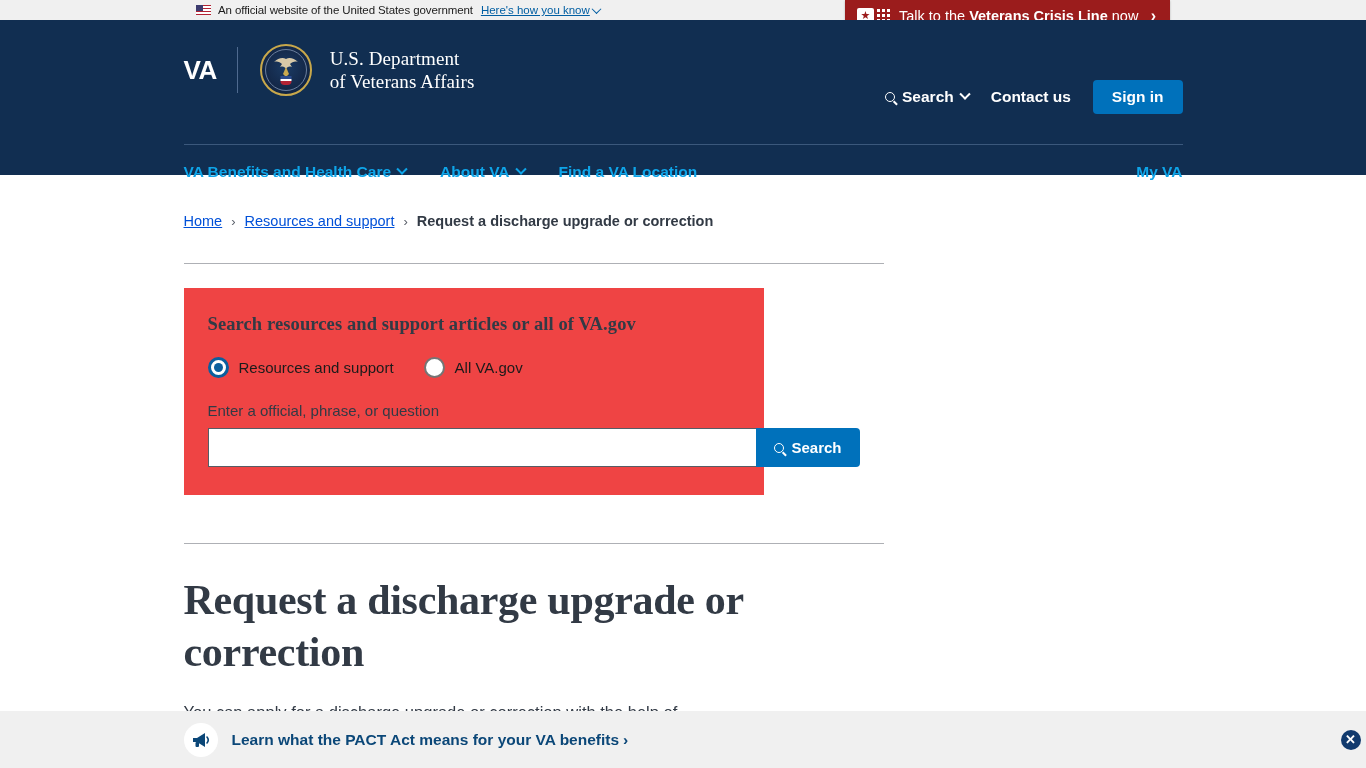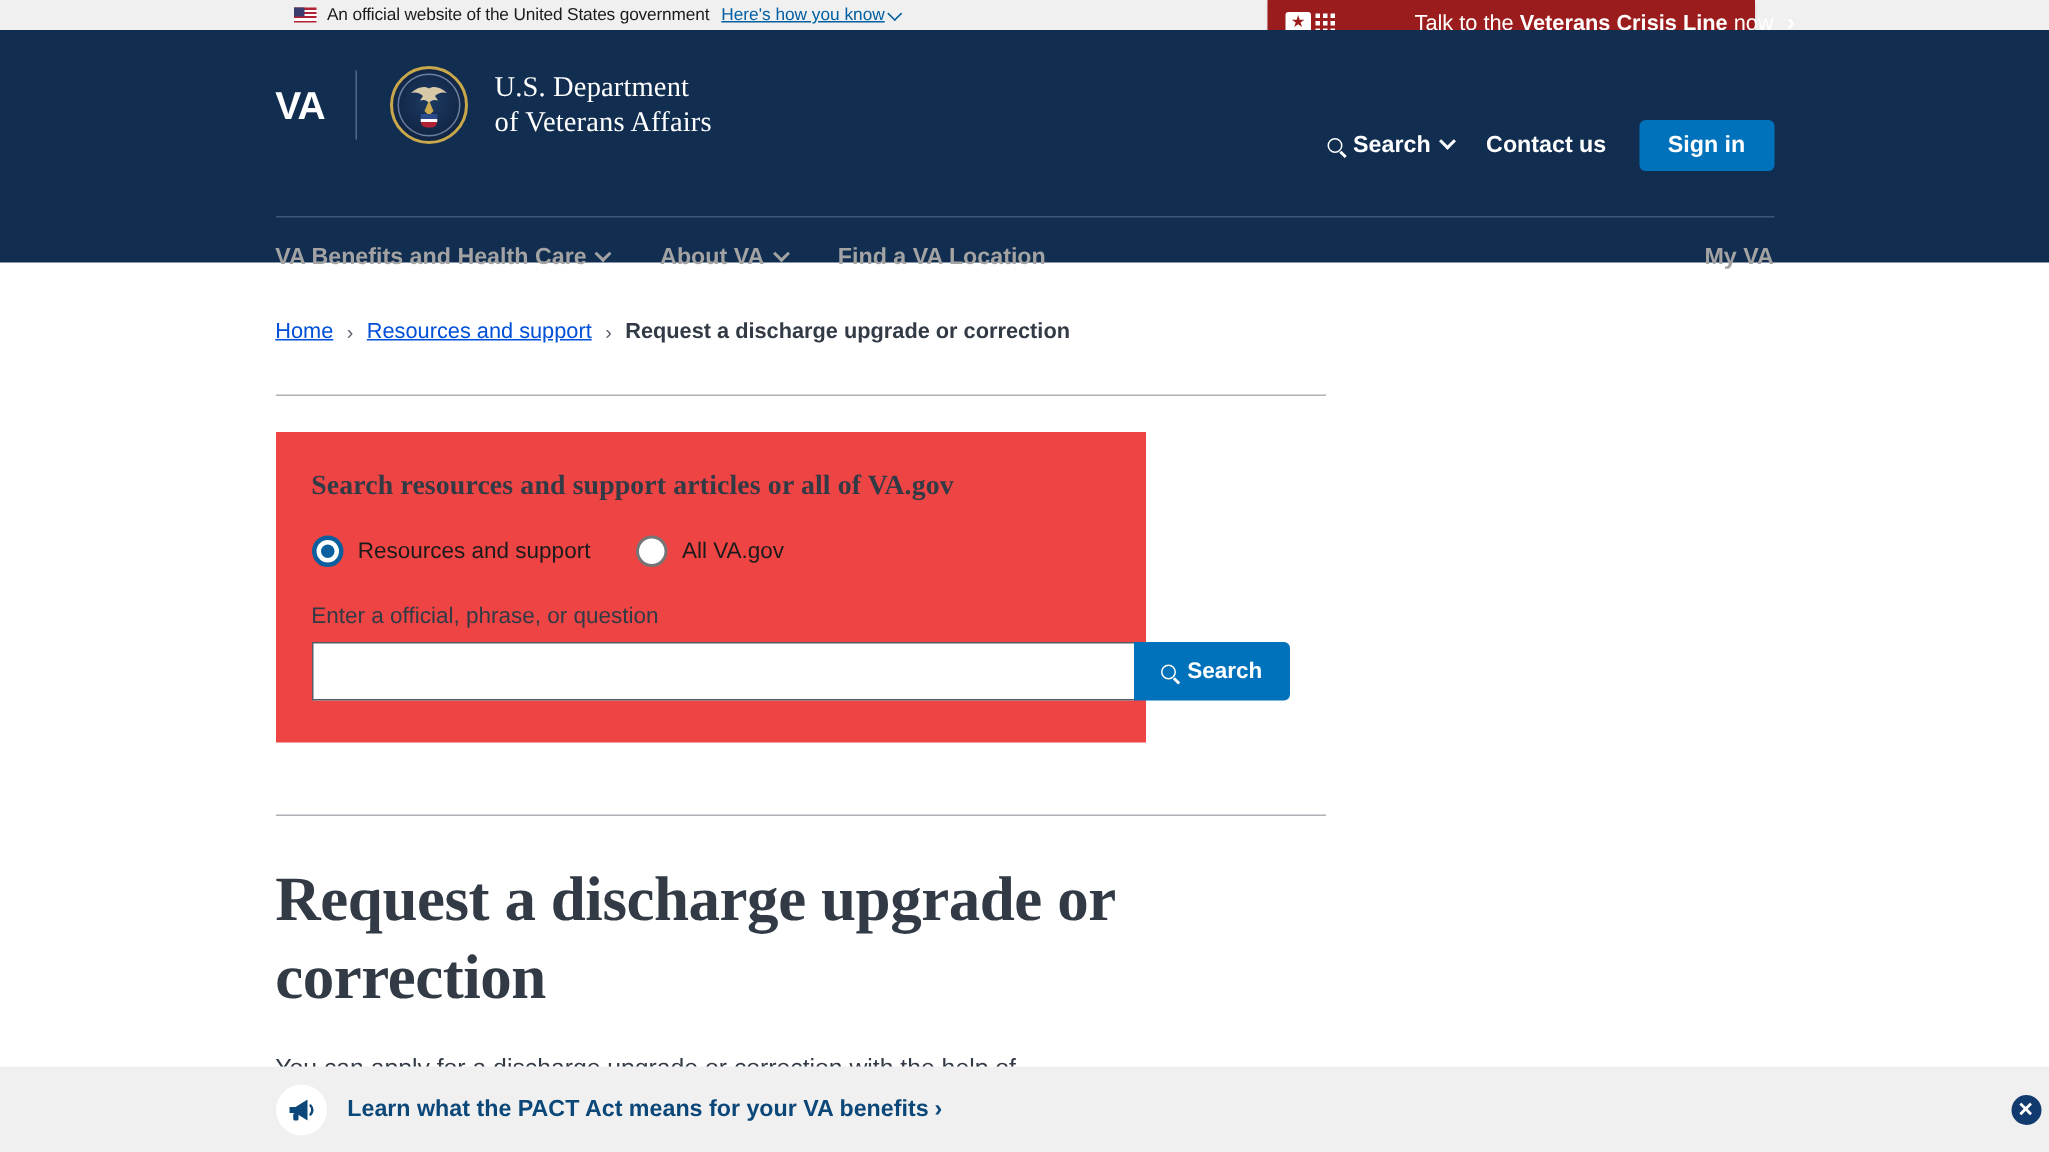--- a/index.html
+++ b/index.html
@@ -39,21 +39,21 @@
     box-shadow: 0 1px 2px rgba(0,0,0,.25);
   }
   .crisis-ico { display:flex; align-items:center; gap:3px; }
   .bubble { position:relative; width:17px; height:15px; background:#fff; border-radius:2px;
             display:flex; align-items:center; justify-content:center; }
   .bubble:after { content:""; position:absolute; left:2px; bottom:-4px; width:0;height:0;
             border-left:5px solid #fff; border-bottom:5px solid transparent; }
   .bubble .star { color:#9b1c1c; font-size:11px; line-height:1; }
   .dots { display:grid; grid-template-columns: repeat(3, 3px); gap:2px; }
   .dots i { width:3px; height:3px; background:#fff; display:block; }
-  .crisis-text { font-size: 14.5px; white-space: nowrap; margin-left: 44px; }
+  .crisis-text { font-size: 14.5px; white-space: nowrap; }
   .crisis-text b { font-weight: 700; }
   .crisis-arrow { margin-left: auto; font-size: 16px; font-weight: 700; }
 
   
   .header { background: #112e51; height: 155px; position: relative; }
   .header-inner { position: relative; width: 1003px; margin: 0 auto; height: 100%; }
 
   .logo-row { display: flex; align-items: center; height: 100px; padding-left: 2px; }
   .va-mark { color:#fff; font-size: 26px; font-weight: 700; letter-spacing: -0.5px;
              font-family: "Liberation Sans", sans-serif; }
@@ -78,21 +78,21 @@
   .chev { display:inline-block; width:8px; height:8px; border-right:2px solid currentColor;
           border-bottom:2px solid currentColor; transform: rotate(45deg) translate(-2px,-2px); }
   .signin { background:#0071bb; color:#fff; font-size:15.5px; font-weight:700;
             padding: 8px 19px; border-radius: 4px; border:none; cursor:pointer;
             font-family:"Liberation Sans", sans-serif; }
 
   .hdr-rule { position:absolute; left:2px; right:2px; top:124px; height:1px; background:#3b587c; }
 
   .mainnav { position:absolute; left:2px; right:2px; top:124px; height:56px;
              display:flex; align-items:center; gap:34px; }
-  .nav-item { color:#a3a3a3; font-size:15.5px; font-weight:700; display:flex; align-items:center;
+  .nav-item { color:#0ea5e9; font-size:15.5px; font-weight:700; display:flex; align-items:center;
               gap:7px; cursor:pointer; white-space:nowrap; }
   .nav-myva { margin-left:auto; }
 
   
   .content { width: 1003px; margin: 0 auto; padding-left: 2px; position: relative; }
 
   .breadcrumb { padding-top: 38px; font-size: 14.5px; display:flex; align-items:center; gap:9px;
                 color:#323a45; }
   .bc-link { color:#0050d8; text-decoration: underline; cursor: pointer; font-size:14.5px; }
   .bc-sep { color:#5b616b; font-size: 13px; }

